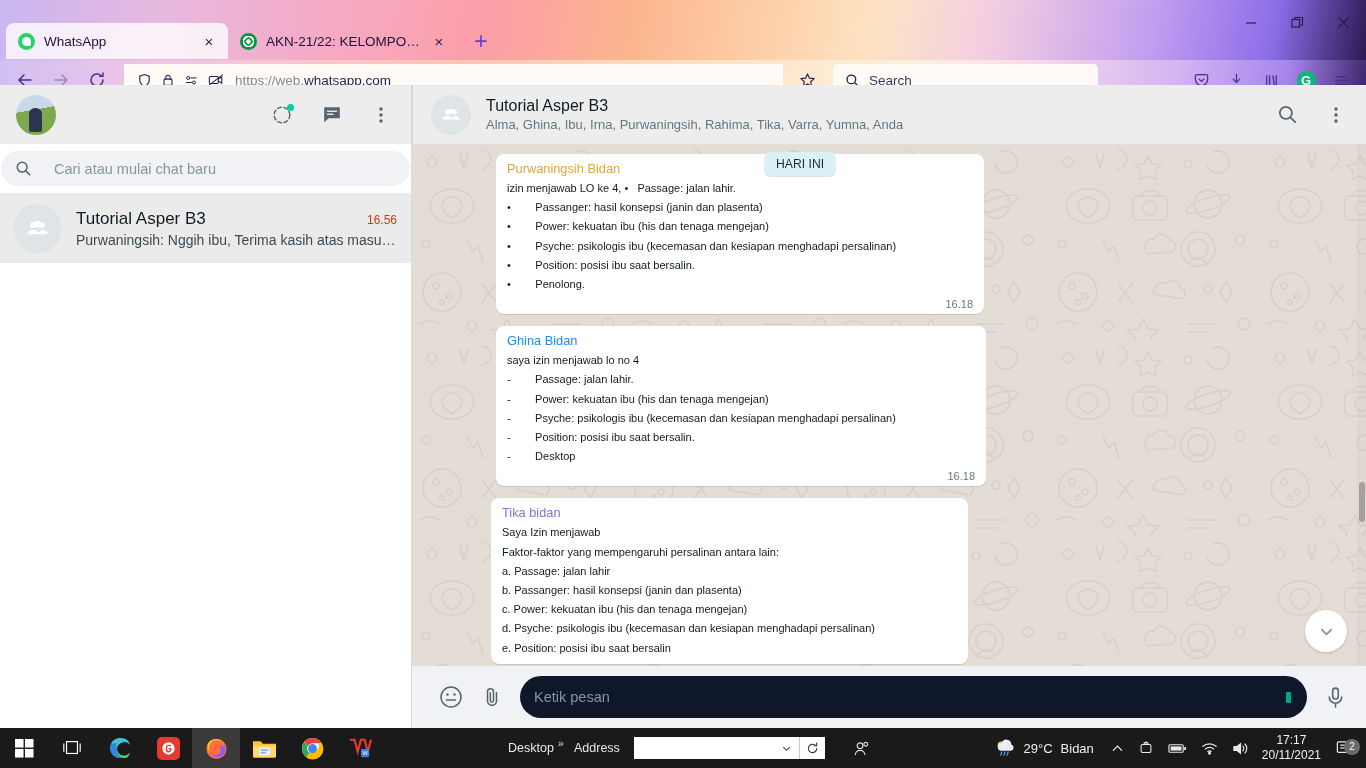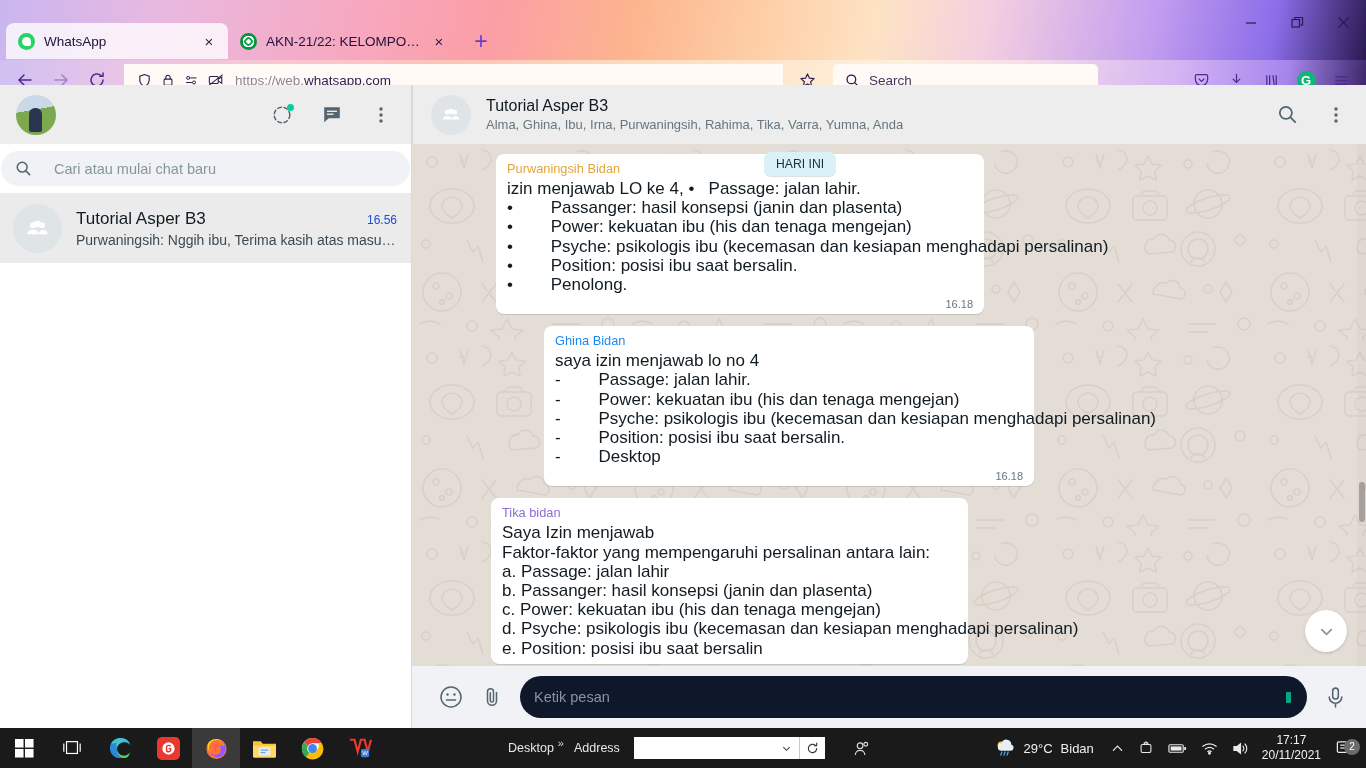--- a/index.html
+++ b/index.html
@@ -155,21 +155,21 @@
   }
   .grp-avatar {
     width: 49px; height: 49px; border-radius: 50%; background: #dfe5e7;
     display: flex; align-items: center; justify-content: center;
     color: #fff; flex: 0 0 49px;
   }
   .chat-body { flex: 1; min-width: 0; }
   .chat-row1 { display: flex; align-items: baseline; }
   .chat-name { font-size: 17px; color: #111b21; flex: 1;
                white-space: nowrap; overflow: hidden; text-overflow: ellipsis; }
-  .chat-time { font-size: 12px; color: #1d4ed8; flex: 0 0 auto; margin-left: 8px; }
+  .chat-time { font-size: 12px; color: #c2410c; flex: 0 0 auto; margin-left: 8px; }
   .chat-prev { font-size: 14px; color: #3b4a54; margin-top: 3px;
                white-space: nowrap; overflow: hidden; text-overflow: ellipsis; }
 
   
   .chatpanel { width: 954px; height: 643px; display: flex; flex-direction: column; position: relative; }
   .chat-head {
     height: 59px; background: #ededed; display: flex; align-items: center;
     padding: 0 20px 0 18px; gap: 15px; flex: 0 0 59px; border-left: 1px solid #d6d6d6;
   }
   .chat-head .grp-avatar { width: 40px; height: 40px; flex: 0 0 40px; }
@@ -185,24 +185,24 @@
   .doodle { position: absolute; inset: 0; opacity: 0.42; }
   .msgscroll { position: absolute; inset: 0; padding: 10px 64px 6px 84px; }
 
   .bubble {
     background: #fff; border-radius: 8px;
     padding: 7px 11px 20px 11px; position: relative;
     margin-bottom: 12px; box-shadow: 0 1px 0.5px rgba(11,20,26,.13);
     max-width: 490px;
   }
   .bubble.b1 { width: 488px; }
-  .bubble.b2 { width: 580px; margin-left: 48px; }
+  .bubble.b2 { width: 580px; }
   .bubble.b3 { width: 477px; margin-left: -5px; padding-bottom: 6px; }
   .sender { font-size: 12.8px; font-weight: 500; margin-bottom: 3px; }
-  .msgline { font-size: 17px; color: #111b21; line-height: 19.2px; white-space: pre; }
+  .msgline { font-size: 11px; color: #111b21; line-height: 19.2px; white-space: pre; }
   .msgtime {
     position: absolute; right: 11px; bottom: 4px;
     font-size: 11px; color: #667781;
   }
   .datechip {
     position: absolute; top: 8px; left: 352px;
     background: #d9f1f7; border-radius: 7px;
     padding: 5px 12px; font-size: 12.2px; color: #1f2c33;
     box-shadow: 0 1px 0.5px rgba(11,20,26,.13); z-index: 5;
   }

